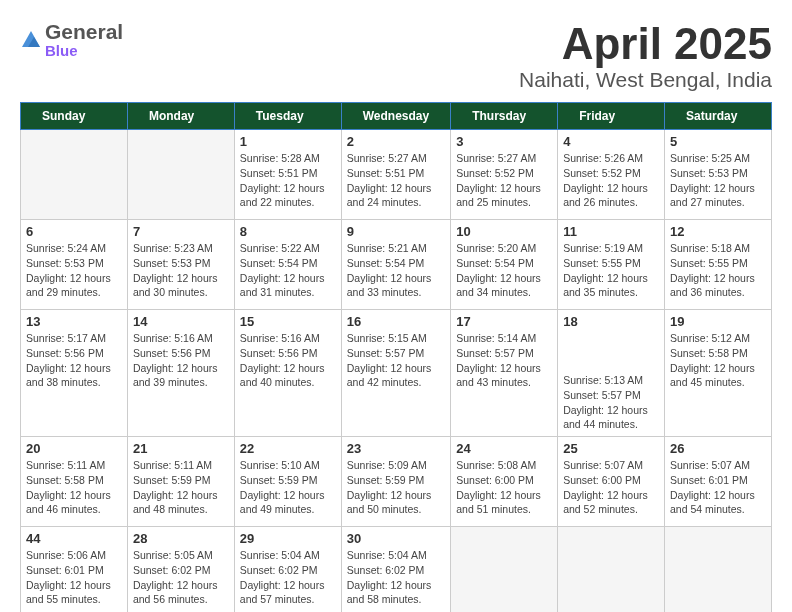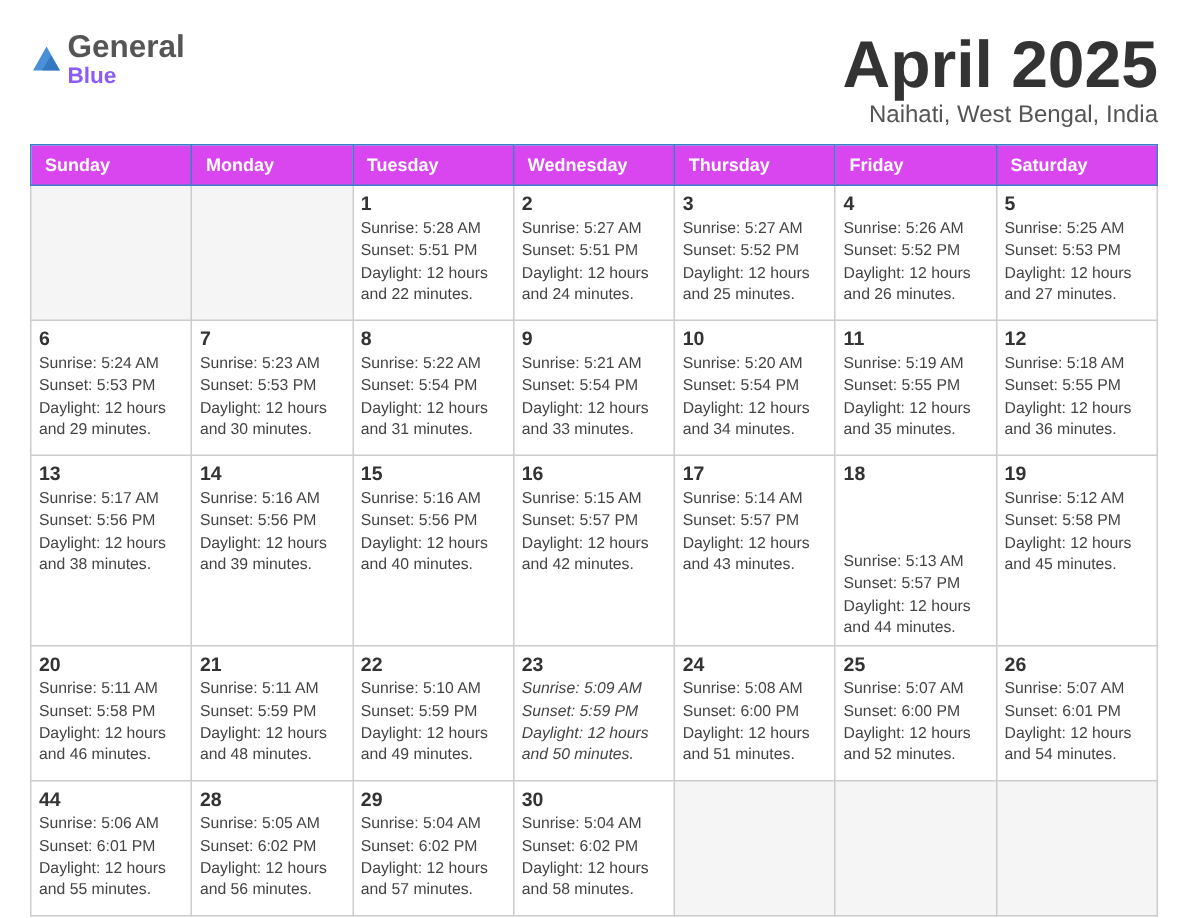--- a/index.html
+++ b/index.html
@@ -23,32 +23,32 @@
     .title-area {
       text-align: right;
     }
     .month-title {
       font-size: 44px;
       font-weight: bold;
       color: #333;
       line-height: 1.1;
     }
     .location-title {
-      font-size: 16px;
+      font-size: 21px;
       color: #555;
     }
     .calendar {
       width: 100%;
       border-collapse: collapse;
       font-size: 11px;
     }
     .calendar th {
-      background: #d946ef;
+      background: #14532d;
       color: #fff;
-      padding: 6px 9px;
+      padding: 6px 21px;
       text-align: left;
       font-size: 12px;
       font-weight: bold;
       border: 1px solid #3a80c9;
     }
     .calendar td {
       border: 1px solid #ccc;
       vertical-align: top;
       padding: 4px 5px;
       height: 90px;
@@ -251,21 +251,21 @@
 Daylight: 12 hours and 48 minutes.</div>
         </td>
         <td>
           <span class="day-num">22</span>
           <div class="day-info" style="white-space: pre-line;">Sunrise: 5:10 AM
 Sunset: 5:59 PM
 Daylight: 12 hours and 49 minutes.</div>
         </td>
         <td>
           <span class="day-num">23</span>
-          <div class="day-info" style="white-space: pre-line; font-style: italic;">Sunrise: 5:09 AM
+          <div class="day-info" style="white-space: pre-line;">Sunrise: 5:09 AM
 Sunset: 5:59 PM
 Daylight: 12 hours and 50 minutes.</div>
         </td>
         <td>
           <span class="day-num">24</span>
           <div class="day-info" style="white-space: pre-line;">Sunrise: 5:08 AM
 Sunset: 6:00 PM
 Daylight: 12 hours and 51 minutes.</div>
         </td>
         <td>

